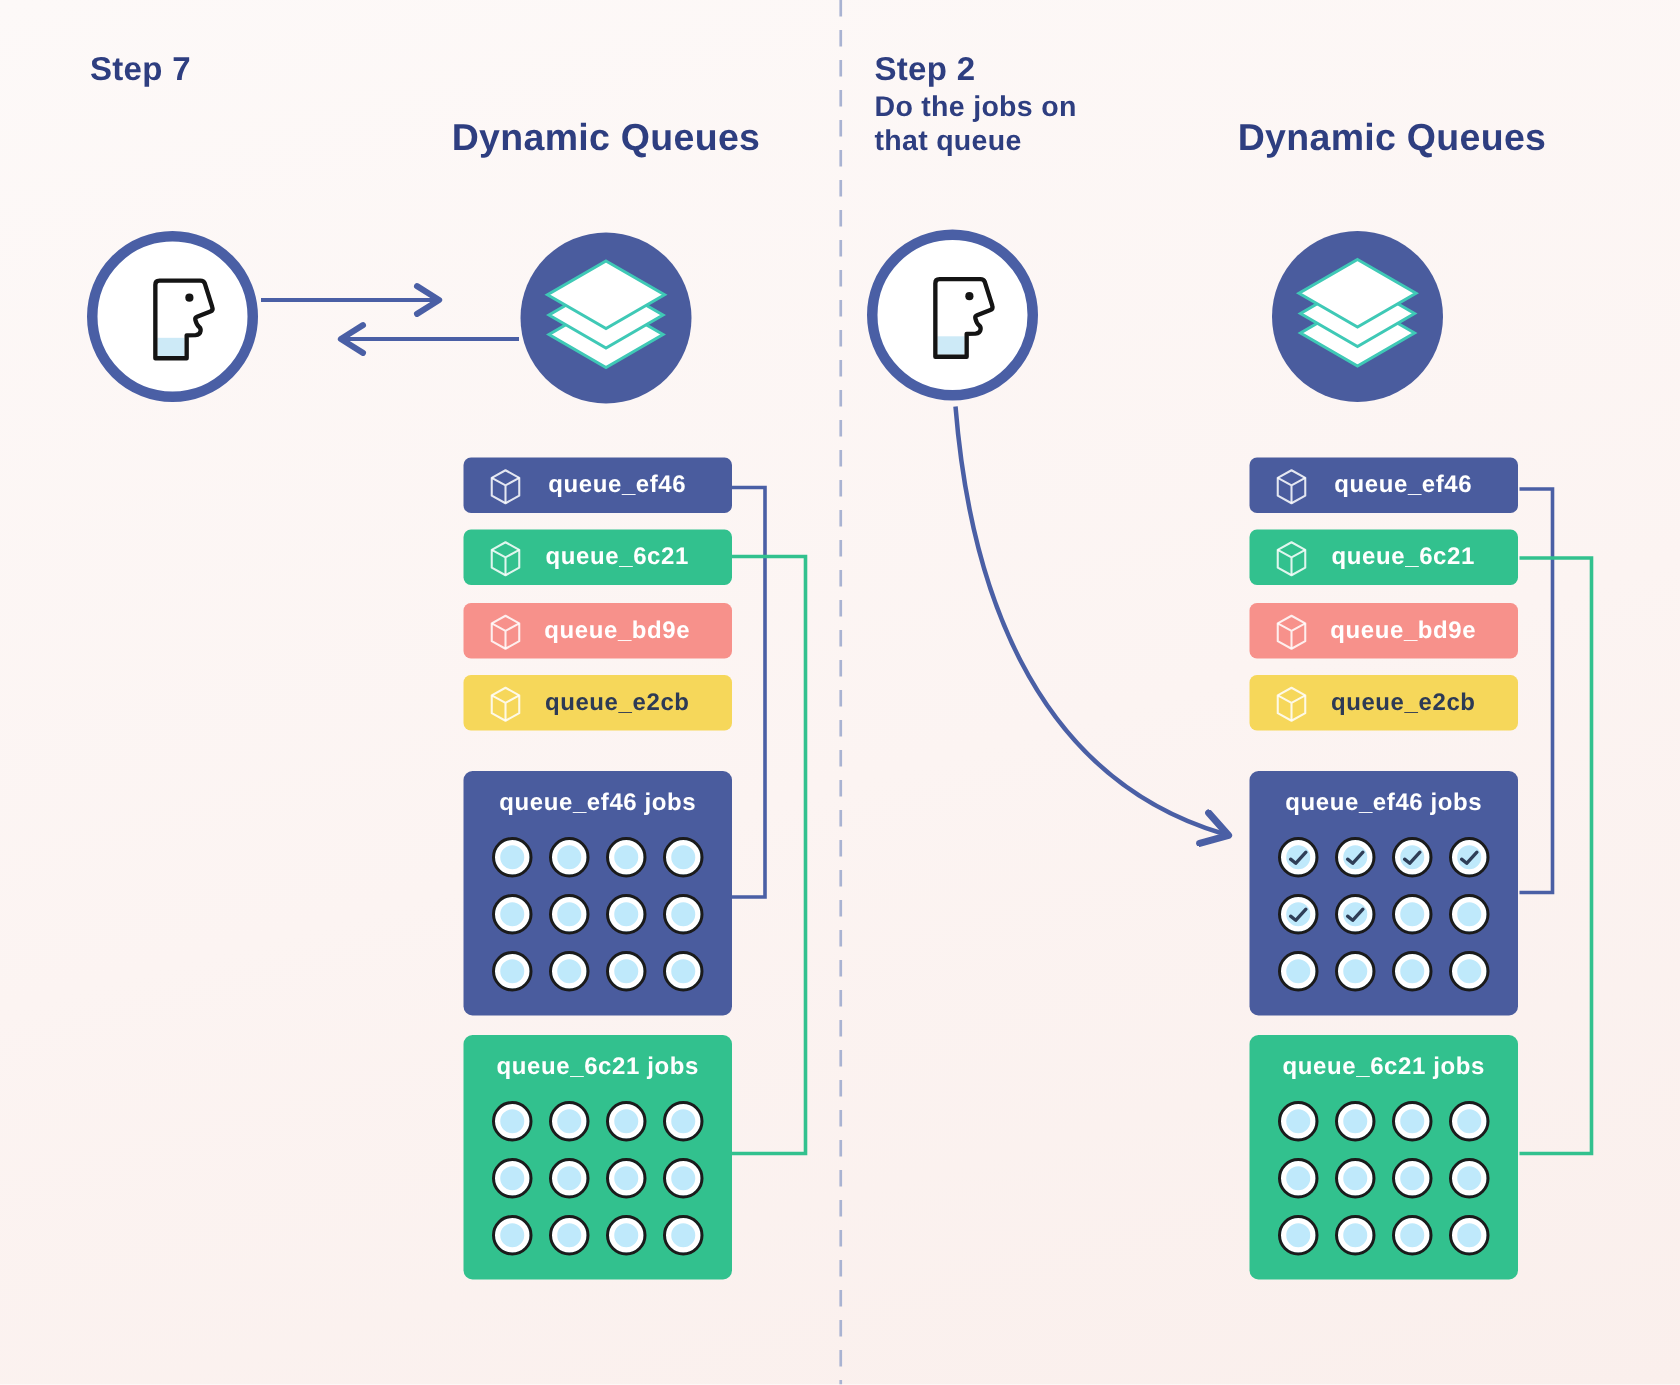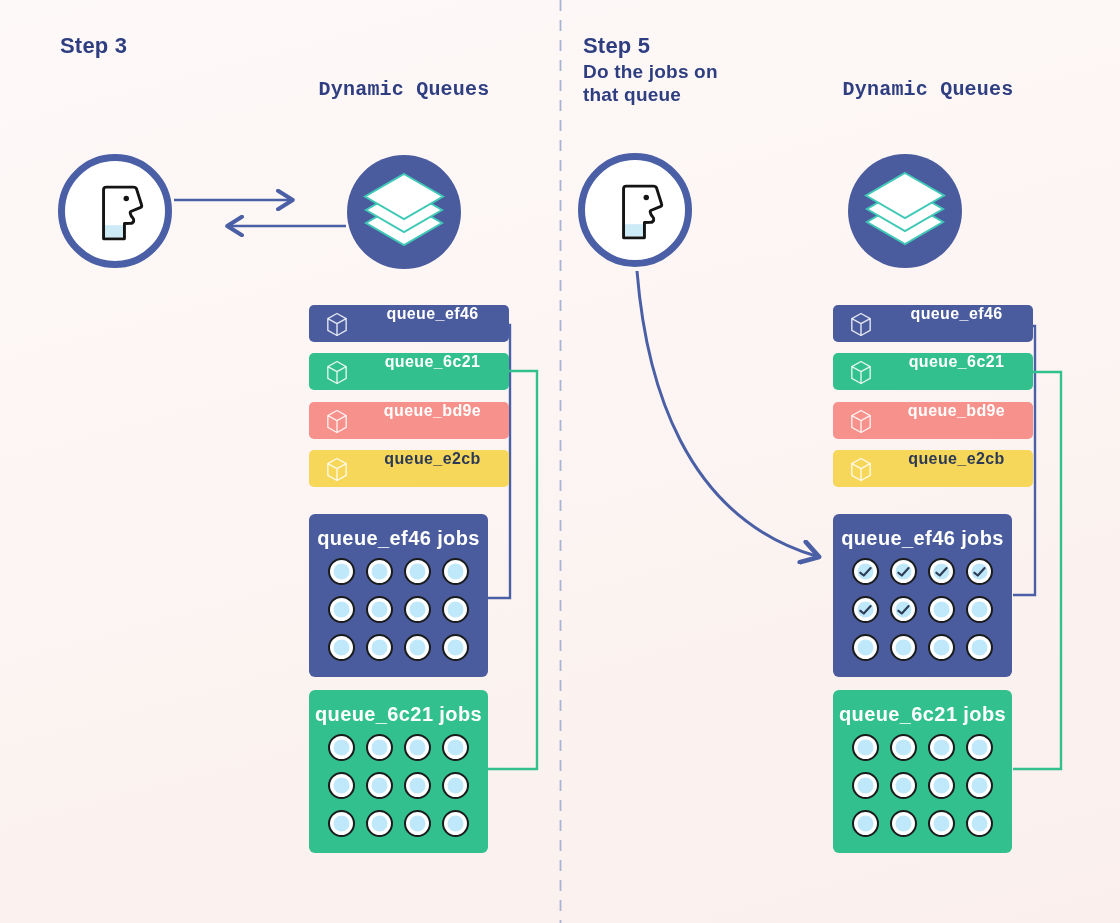--- a/index.html
+++ b/index.html
@@ -15,47 +15,47 @@
   .step-title{
     position:absolute;
     font-size:22px;font-weight:700;color:#2e3e80;letter-spacing:.2px;
   }
   .action-label{
     position:absolute;
     font-size:19px;font-weight:700;color:#2e3e80;letter-spacing:.2px;line-height:23px;
   }
   .queues-label{
     position:absolute;
-    font-size:20px;font-weight:700;color:#2e3e80;letter-spacing:.2px;font-family:Liberation Mono, monospace;
+    font-size:25px;font-weight:700;color:#2e3e80;letter-spacing:.2px;
   }
   .person-circle{
     position:absolute;width:114px;height:114px;box-sizing:border-box;
     border:7px solid #4a5fa5;border-radius:50%;background:#ffffff;
     display:flex;align-items:center;justify-content:center;
   }
   .person-circle svg{margin-left:8px;margin-top:2px;}
   .stack-circle{
     position:absolute;width:114px;height:114px;border-radius:50%;
     background:#4a5c9e;display:flex;align-items:center;justify-content:center;
   }
   .queue-bar{
     position:absolute;width:179px;height:37px;border-radius:5px;
-    display:flex;align-items:flex-start;padding-left:21px;
+    display:flex;align-items:center;
   }
   .queue-bar .cube{position:absolute;left:17px;top:7px;}
   .queue-bar .bar-label{
     flex:1;text-align:center;padding-left:26px;
     font-size:16px;font-weight:700;letter-spacing:.4px;
   }
   .jobs-box{
     position:absolute;width:179px;height:163px;border-radius:6px;
   }
   .jobs-box .box-title{
     position:absolute;top:13px;left:0;width:100%;text-align:center;
-    color:#ffffff;font-size:20px;font-weight:700;letter-spacing:.4px;
+    color:#ffffff;font-size:16px;font-weight:700;letter-spacing:.4px;
   }
   .jobs-grid{
     position:absolute;left:19px;top:44px;
     display:grid;grid-template-columns:repeat(4,27px);
     grid-auto-rows:27px;column-gap:11px;row-gap:11px;
   }
   .job-circle{
     width:27px;height:27px;box-sizing:border-box;border-radius:50%;
     background:#bfe9fb;border:2.5px solid #1b1b1b;
     box-shadow:inset 0 0 0 3.5px #ffffff;
@@ -84,41 +84,41 @@
 
     <path d="M488 325 L510 325 L510 598 L488 598" fill="none" stroke="#4a5fa5" stroke-width="2.4"></path>
     <path d="M488 371 L537 371 L537 769 L488 769" fill="none" stroke="#32c18e" stroke-width="2.4"></path>
 
     <path d="M1013 326 L1035 326 L1035 595 L1013 595" fill="none" stroke="#4a5fa5" stroke-width="2.4"></path>
     <path d="M1013 372 L1061 372 L1061 769 L1013 769" fill="none" stroke="#32c18e" stroke-width="2.4"></path>
   </svg>
 
   <div class="layer2">
 
-    <div class="step-title" style="left:60px;top:33px">Step 3</div>
+    <div class="step-title" style="left:60px;top:33px">Step 7</div>
     <div class="queues-label" style="left:294px;top:78px;width:220px;text-align:center">Dynamic Queues</div>
 
     <div class="person-circle" style="left:58px;top:154px">
       <svg width="60" height="69" viewBox="0 0 66 76">
         <path d="M16 67 L16 13 Q16 10 19 10 L49 10 Q51.5 10 52.3 12 L57.8 29.5 Q58.6 31.8 56.4 32.7 L46.6 36.6 Q45 37.2 45.4 38.9 Q46.3 42.5 48.2 44 Q49.5 45.2 49.2 47 Q48.8 49.8 45.5 50 L39 50.2 L39 67 Z" fill="#ffffff" stroke="none"></path>
         <rect x="17.6" y="52" width="19.8" height="13.4" fill="#cdeaf7"></rect>
         <path d="M16 67 L16 13 Q16 10 19 10 L49 10 Q51.5 10 52.3 12 L57.8 29.5 Q58.6 31.8 56.4 32.7 L46.6 36.6 Q45 37.2 45.4 38.9 Q46.3 42.5 48.2 44 Q49.5 45.2 49.2 47 Q48.8 49.8 45.5 50 L39 50.2 L39 67 Z" fill="none" stroke="#141414" stroke-width="3.2" stroke-linejoin="round"></path>
         <circle cx="41" cy="22.5" r="3" fill="#141414"></circle>
       </svg>
     </div>
 
     <div class="stack-circle" style="left:347px;top:155px">
       <svg width="112" height="112" viewBox="0 0 112 112">
         <path d="M56 45 L94 67 L56 89 L18 67 Z" fill="#ffffff" stroke="#3fc9b6" stroke-width="2"></path>
         <path d="M56 32 L94 54 L56 76 L18 54 Z" fill="#ffffff" stroke="#3fc9b6" stroke-width="2"></path>
         <path d="M56 18 L95 40.5 L56 63 L17 40.5 Z" fill="#ffffff" stroke="#3fc9b6" stroke-width="2"></path>
       </svg>
     </div>
 
-    <div class="step-title" style="left:583px;top:33px">Step 5</div>
+    <div class="step-title" style="left:583px;top:33px">Step 2</div>
     <div class="action-label" style="left:583px;top:60px;width:150px">Do the jobs on that queue</div>
     <div class="queues-label" style="left:818px;top:78px;width:220px;text-align:center">Dynamic Queues</div>
 
     <div class="person-circle" style="left:578px;top:153px">
       <svg width="60" height="69" viewBox="0 0 66 76">
         <path d="M16 67 L16 13 Q16 10 19 10 L49 10 Q51.5 10 52.3 12 L57.8 29.5 Q58.6 31.8 56.4 32.7 L46.6 36.6 Q45 37.2 45.4 38.9 Q46.3 42.5 48.2 44 Q49.5 45.2 49.2 47 Q48.8 49.8 45.5 50 L39 50.2 L39 67 Z" fill="#ffffff" stroke="none"></path>
         <rect x="17.6" y="52" width="19.8" height="13.4" fill="#cdeaf7"></rect>
         <path d="M16 67 L16 13 Q16 10 19 10 L49 10 Q51.5 10 52.3 12 L57.8 29.5 Q58.6 31.8 56.4 32.7 L46.6 36.6 Q45 37.2 45.4 38.9 Q46.3 42.5 48.2 44 Q49.5 45.2 49.2 47 Q48.8 49.8 45.5 50 L39 50.2 L39 67 Z" fill="none" stroke="#141414" stroke-width="3.2" stroke-linejoin="round"></path>
         <circle cx="41" cy="22.5" r="3" fill="#141414"></circle>
       </svg>

